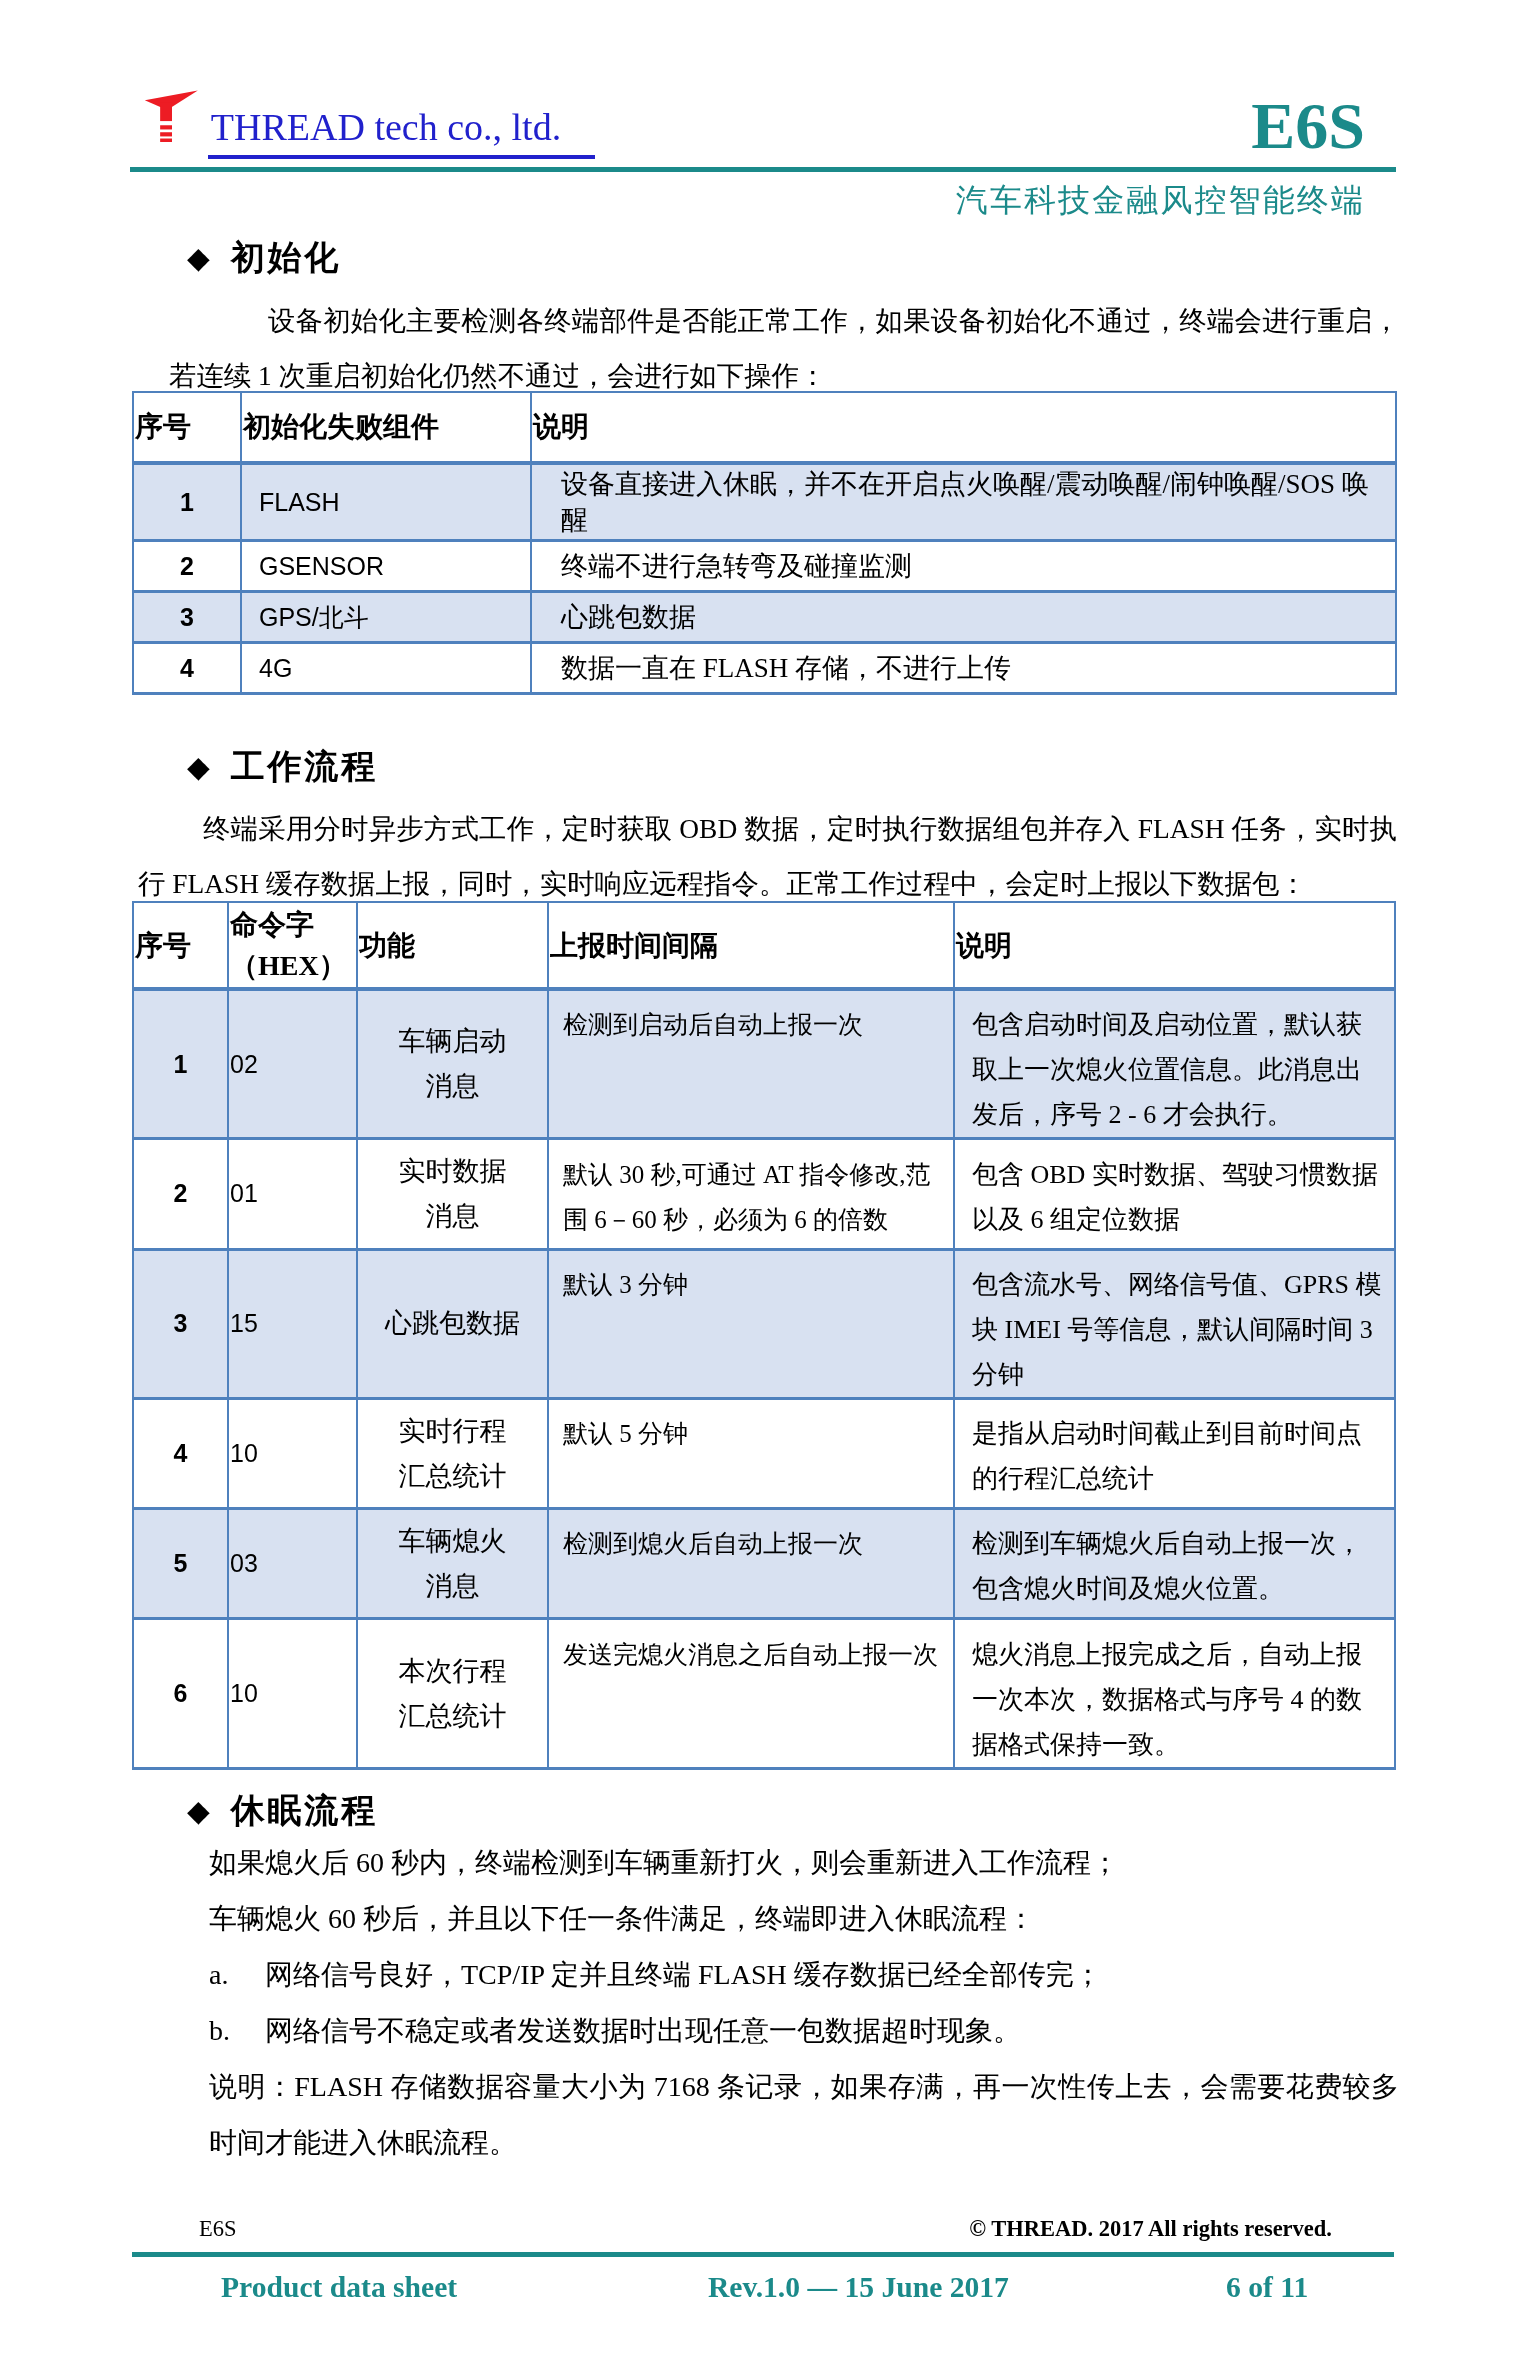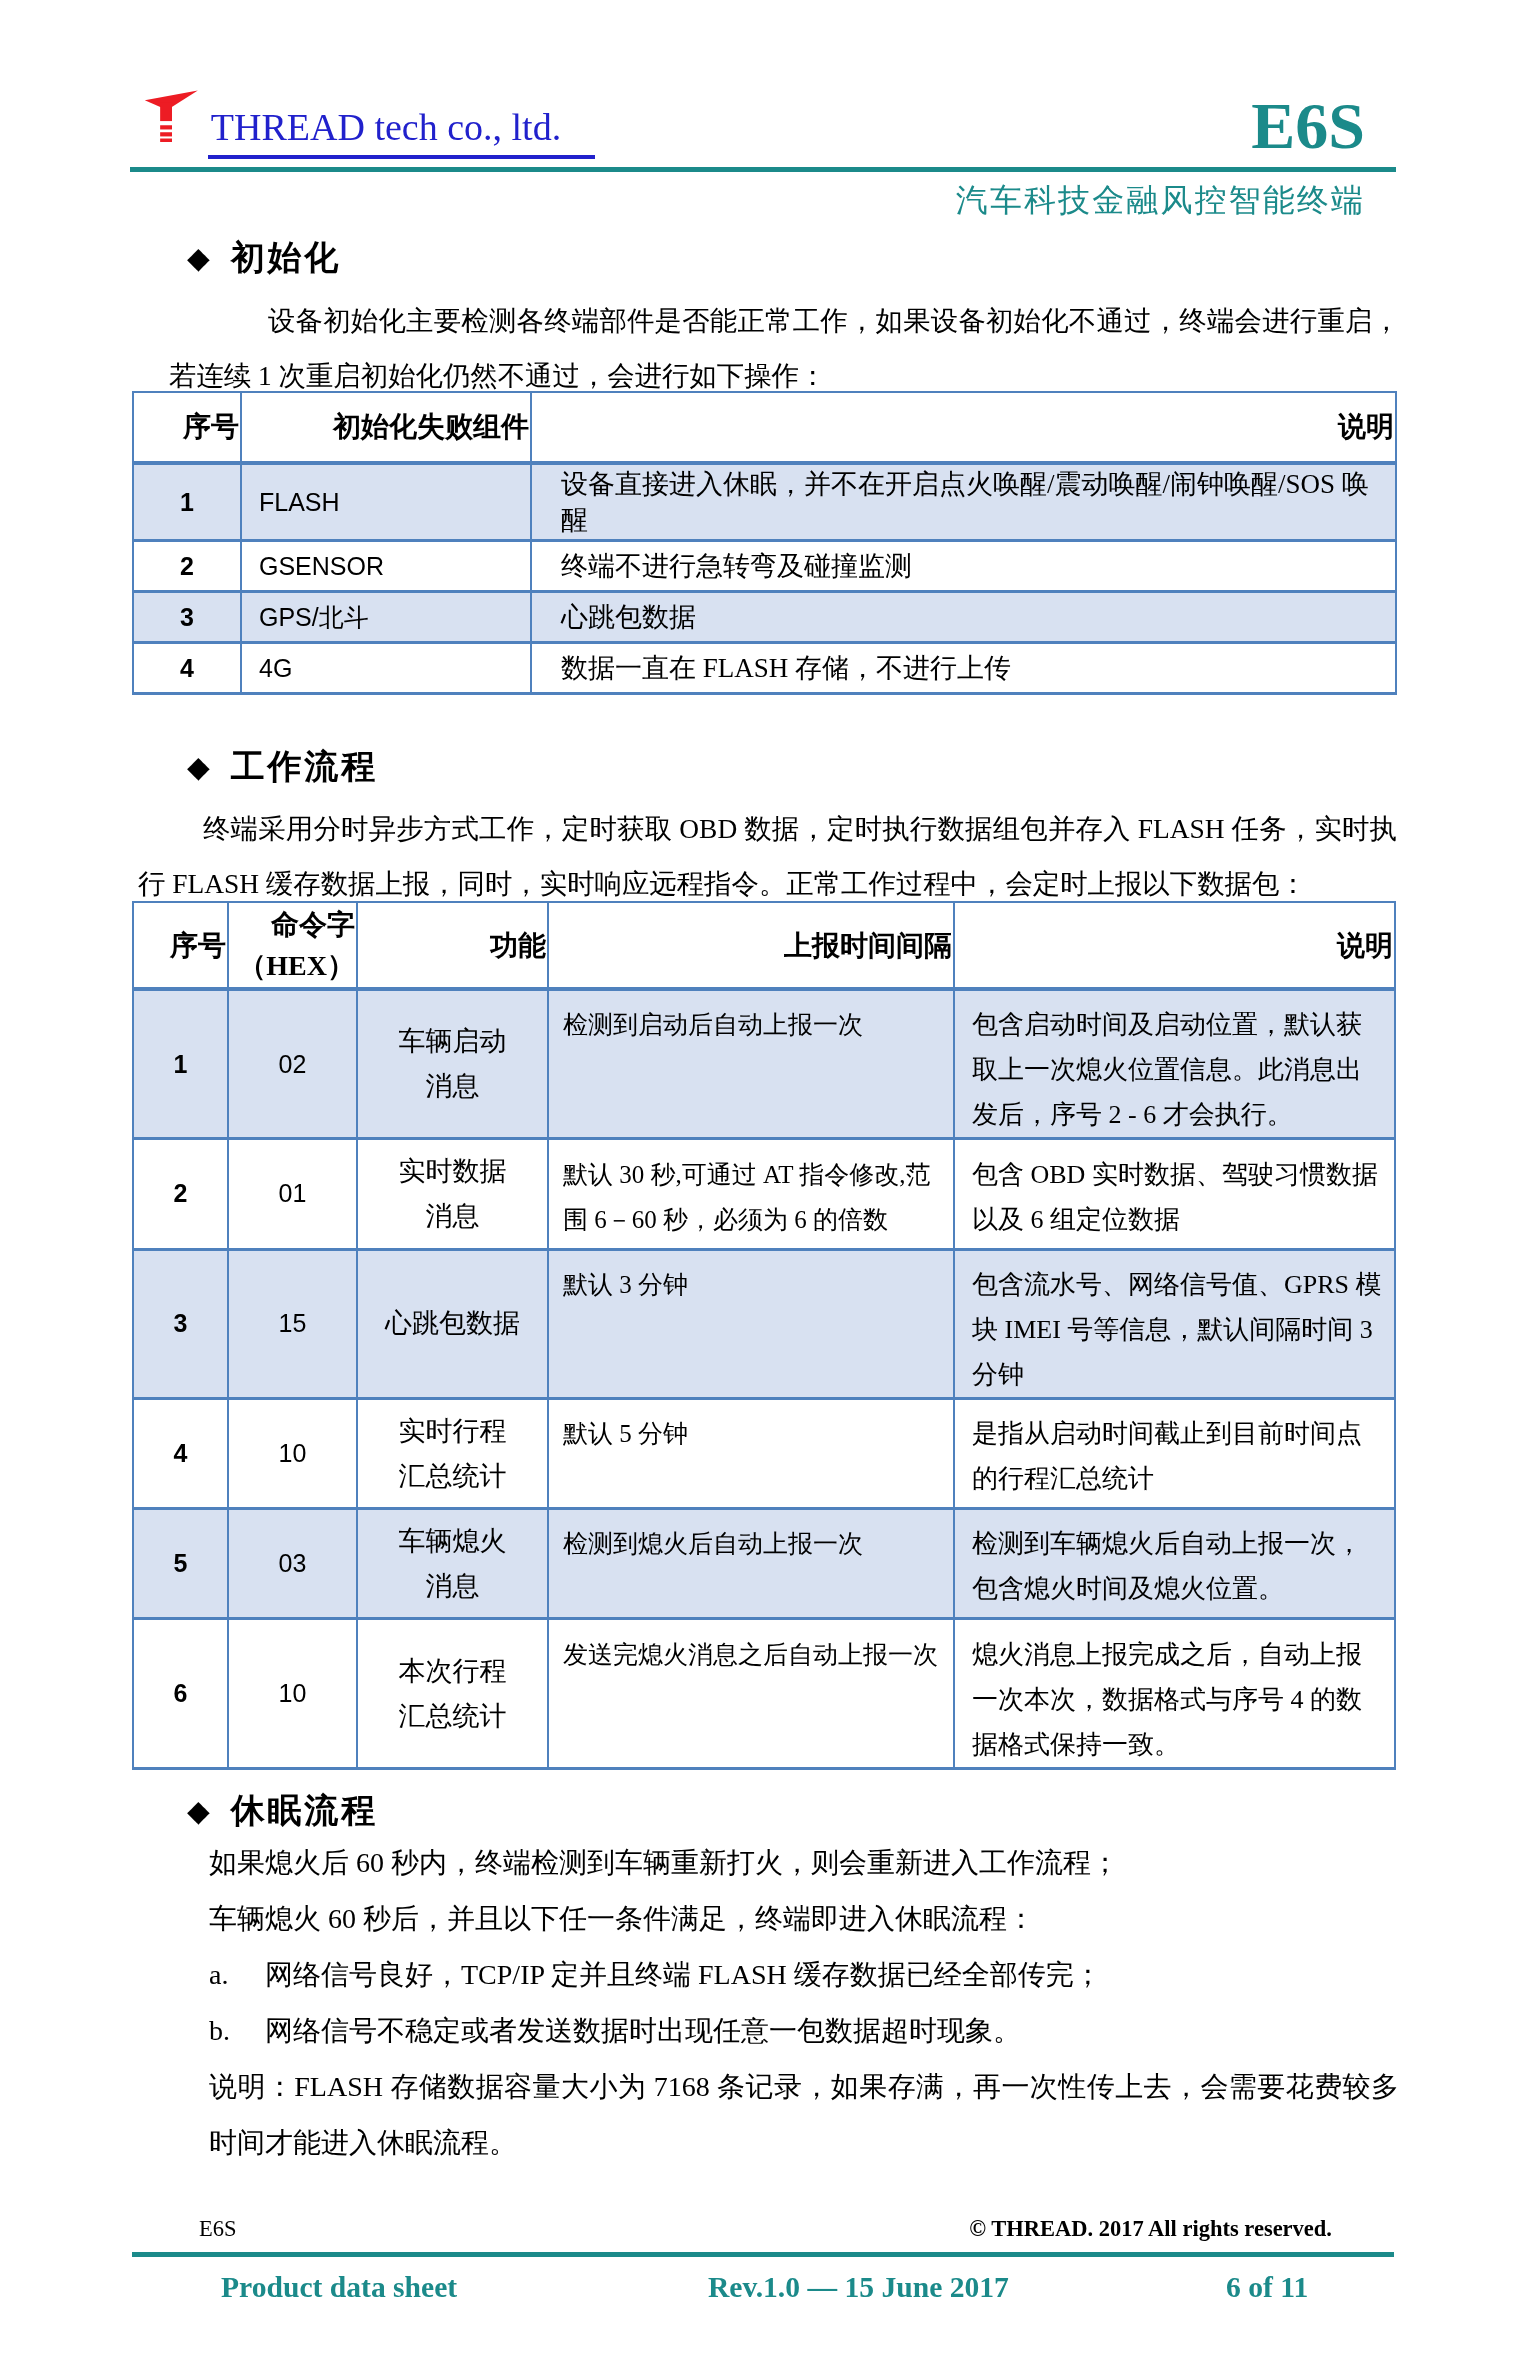--- a/index.html
+++ b/index.html
@@ -32,34 +32,34 @@
 
   
   .para{font-size:27.4px; line-height:55px; text-align:justify;}
   #para1{left:169px; top:294px; width:1231px; text-indent:99px;}
   #para2{left:138px; top:802px; width:1259px; text-indent:65px;}
 
   
   table{border-collapse:collapse; table-layout:fixed;}
   td,th{border:2.1px solid #4f81bd; overflow:hidden;}
   tr.rowline td{border-top-width:3.5px; border-bottom-width:3.5px;}
-  th{border-bottom-width:4.9px; font-size:28px; font-weight:bold; text-align:right; vertical-align:middle;}
+  th{border-bottom-width:4.9px; font-size:28px; font-weight:bold; text-align:left; vertical-align:middle;}
   tr.band td{background:#d8e1f1;}
 
   #table1{left:132px; top:391px; width:1262px;}
   #table1 th{height:66px;}
   #table1 td{height:46px;}
   .t1-seq{text-align:center; font-family:"Liberation Sans","DejaVu Sans",sans-serif; font-weight:bold; font-size:25px; vertical-align:middle;}
   .t1-comp{padding-left:17px; font-family:"Liberation Sans","DejaVu Sans",sans-serif; font-size:25px; vertical-align:middle;}
   .t1-desc{padding-left:29px; font-size:27px; vertical-align:middle;}
 
   #table2{left:132px; top:901px; width:1262px;}
   #table2 th{height:80px; line-height:41px;}
   .t2-seq{text-align:center; font-family:"Liberation Sans","DejaVu Sans",sans-serif; font-weight:bold; font-size:25px; vertical-align:middle;}
-  .t2-cmd{text-align:center; font-family:"Liberation Sans","DejaVu Sans",sans-serif; font-size:25px; vertical-align:middle;}
+  .t2-cmd{font-family:"Liberation Sans","DejaVu Sans",sans-serif; font-size:25px; vertical-align:middle;}
   .t2-func{text-align:center; font-size:27px; vertical-align:middle; line-height:45px;}
   .t2-interval{vertical-align:top; padding:11.3px 5.6px 0 14px; font-size:25px; line-height:45px;}
   .t2-desc{vertical-align:top; padding:11.3px 7px 0 17px; font-size:26px; line-height:45px;}
   .rh-a td{height:131px;} .rh-b td{height:96px;}
 
   
   #sleep{left:209px; top:1835px; width:1190px; font-size:28px; line-height:56px;}
   #sleep .line{white-space:nowrap;}
   #sleep .item .lbl{display:inline-block; width:56px;}
   #sleep .note{text-align:justify;}

